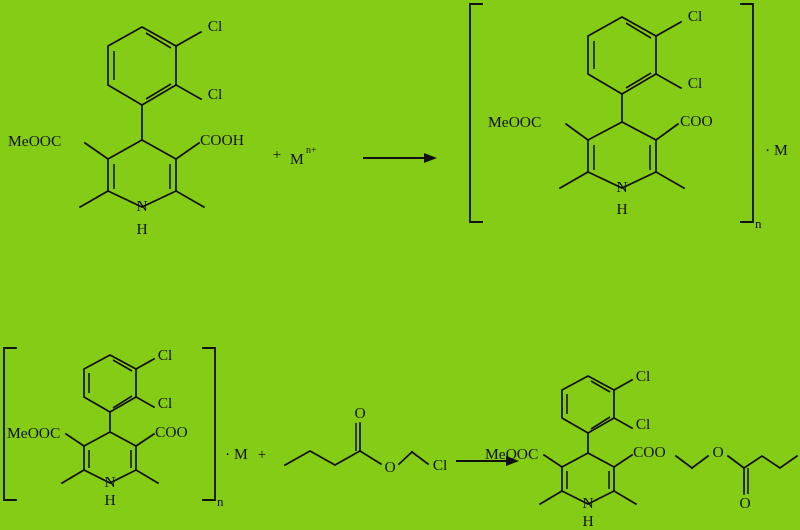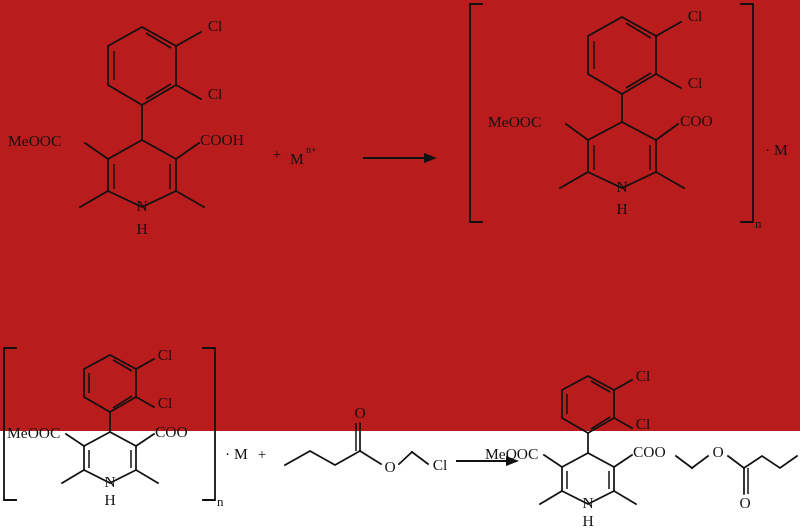--- a/index.html
+++ b/index.html
@@ -9,22 +9,22 @@
   }
   body {
     width: 800px;
     height: 530px;
     overflow: hidden;
     font-family: "Liberation Serif", serif;
   }
   #scheme-root {
     position: relative;
     width: 800px;
-    height: 431px;
-    background: #b91c1c;
+    height: 530px;
+    background: #84cc16;
   }
   svg.scheme-canvas {
     position: absolute;
     left: 0;
     top: 0;
     width: 800px;
     height: 530px;
   }
   .bond {
     stroke: #111111;

